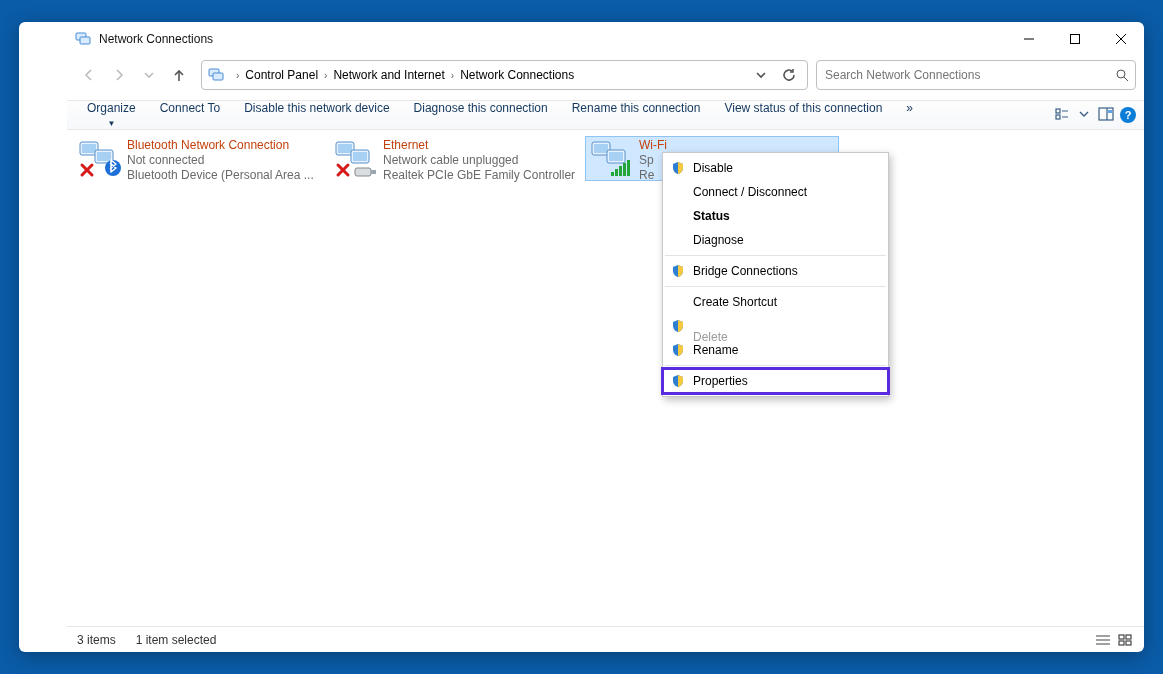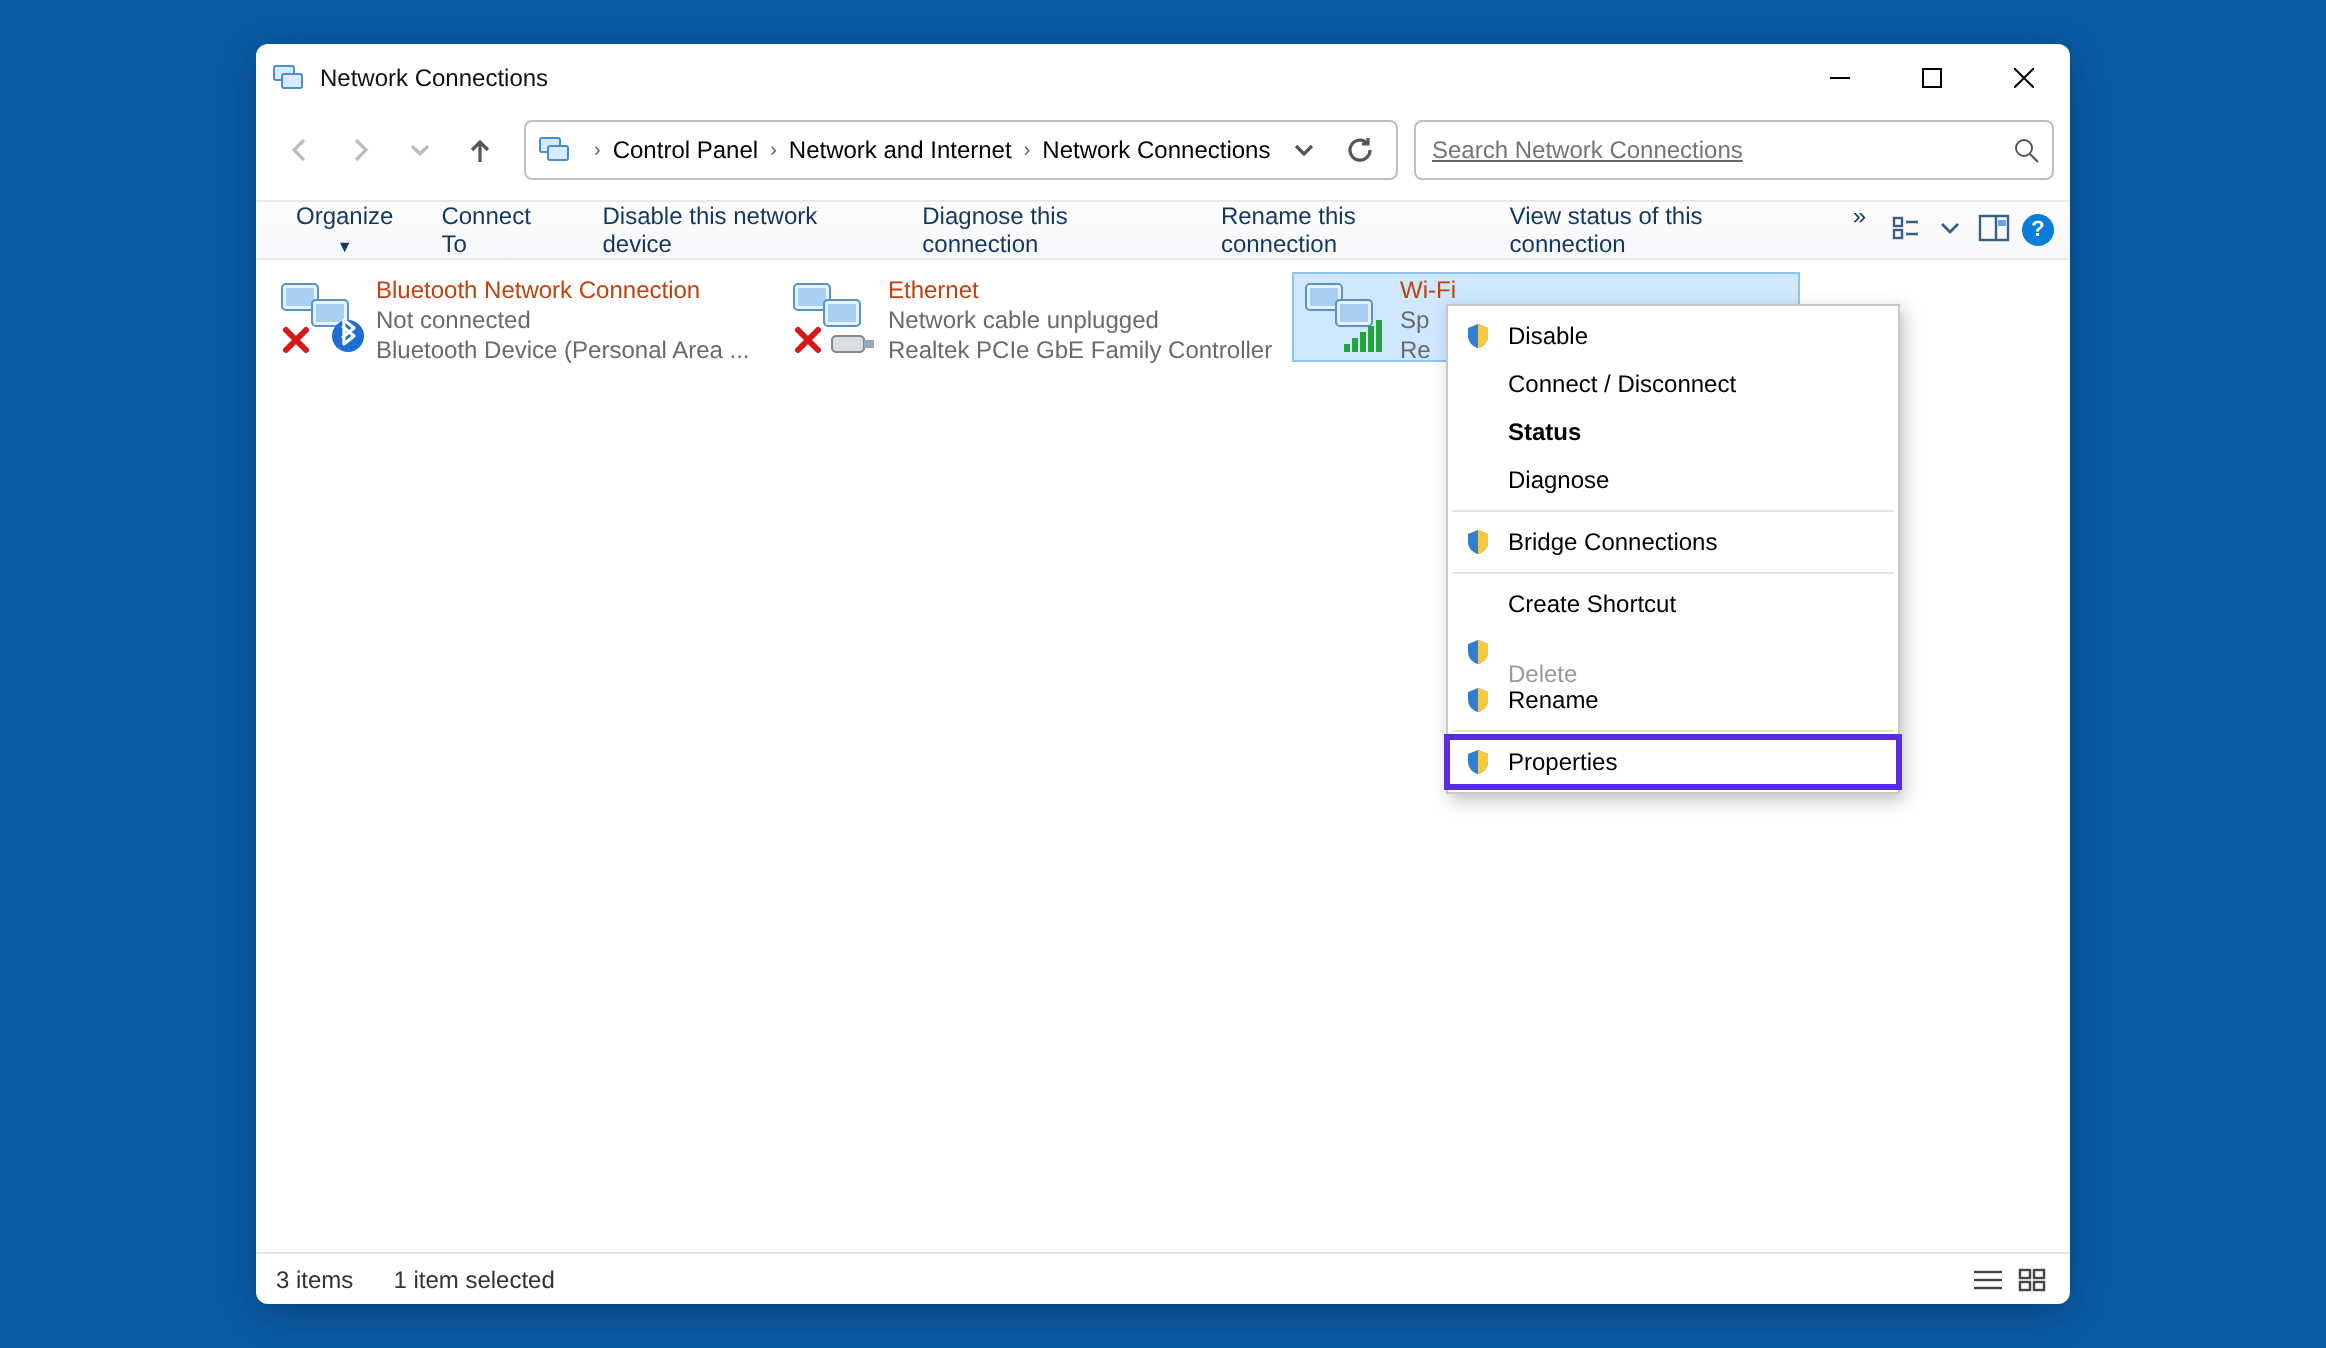--- a/index.html
+++ b/index.html
@@ -1,22 +1,23 @@
 <!DOCTYPE html>
 <html><head>
 <meta charset="utf-8">
 <style>
   * { box-sizing: border-box; }
   html, body { margin:0; padding:0; height:100%; font-family: "Segoe UI", Arial, sans-serif; font-size:12px; }
   body { background:#0a5ca8; display:flex; align-items:center; justify-content:center; }
 
   .window {
-    width:907px; height:630px; background:#fff; border-radius:6px;
+    width:1125px; height:630px; background:#fff; border-radius:6px;
     display:flex; flex-direction:column; overflow:hidden; position:relative;
     box-shadow:0 4px 20px rgba(0,0,0,.3);
+    padding-left:48px;
   }
 
   
   .titlebar { display:flex; align-items:center; height:34px; padding:0 0 0 8px; }
   .titlebar .app-icon { width:16px; height:16px; margin-right:8px; position:relative; }
   .titlebar .app-icon svg { width:16px; height:16px; }
   .titlebar .title { font-size:12px; color:#111; }
   .win-controls { margin-left:auto; display:flex; }
   .win-btn { width:46px; height:34px; display:flex; align-items:center; justify-content:center; }
   .win-btn svg { width:10px; height:10px; stroke:#000; stroke-width:1; fill:none; }
@@ -31,21 +32,21 @@
     flex:1; height:30px; border:1px solid #bfbfbf; border-radius:4px; display:flex; align-items:center;
     padding:0 6px 0 6px; position:relative; background:#fff;
   }
   .addressbar .crumb-icon { width:16px; height:16px; margin-right:6px; }
   .addressbar .crumb { display:flex; align-items:center; height:100%; }
   .addressbar .chev { color:#666; padding:0 6px; font-size:10px; }
   .addressbar .crumb-text { color:#000; }
   .addressbar .right-icons { position:absolute; right:4px; display:flex; gap:0px; align-items:center; }
   .searchbar {
     width:320px; height:30px; border:1px solid #bfbfbf; border-radius:4px; display:flex; align-items:center;
-    padding:0 6px; color:#666;text-decoration:underline;
+    padding:0 6px; color:#666;
   }
   .searchbar input { flex:1; border:none; outline:none; font-size:12px; background:transparent; }
   .searchbar .mag { width:14px; height:14px; }
 
   
   .cmdbar {
     display:flex; align-items:center; height:30px;
     border-top:1px solid #e8e8e8; border-bottom:1px solid #e8e8e8;
     padding:0 8px;
     background:linear-gradient(#fdfdfd,#f6f8fb);

